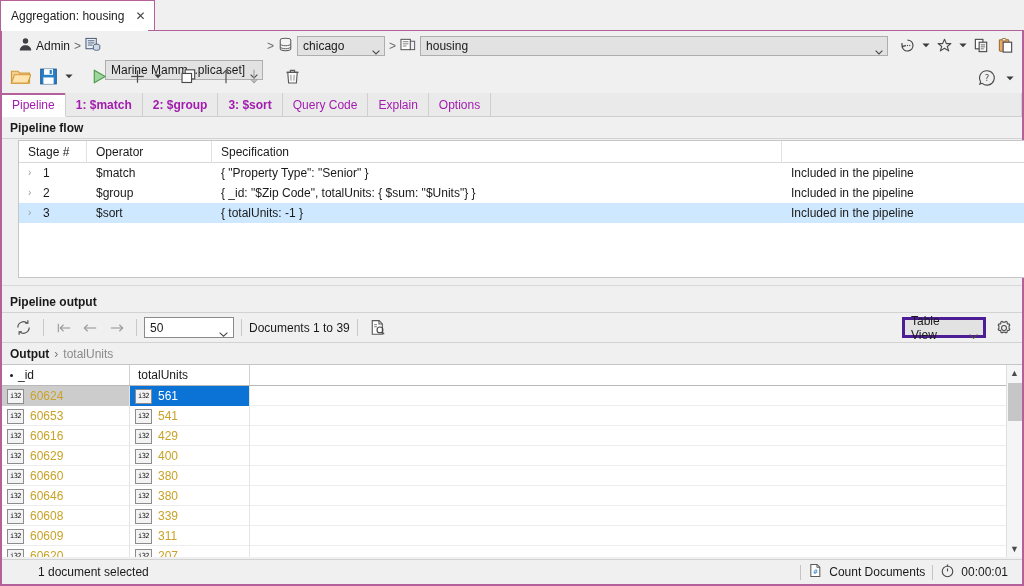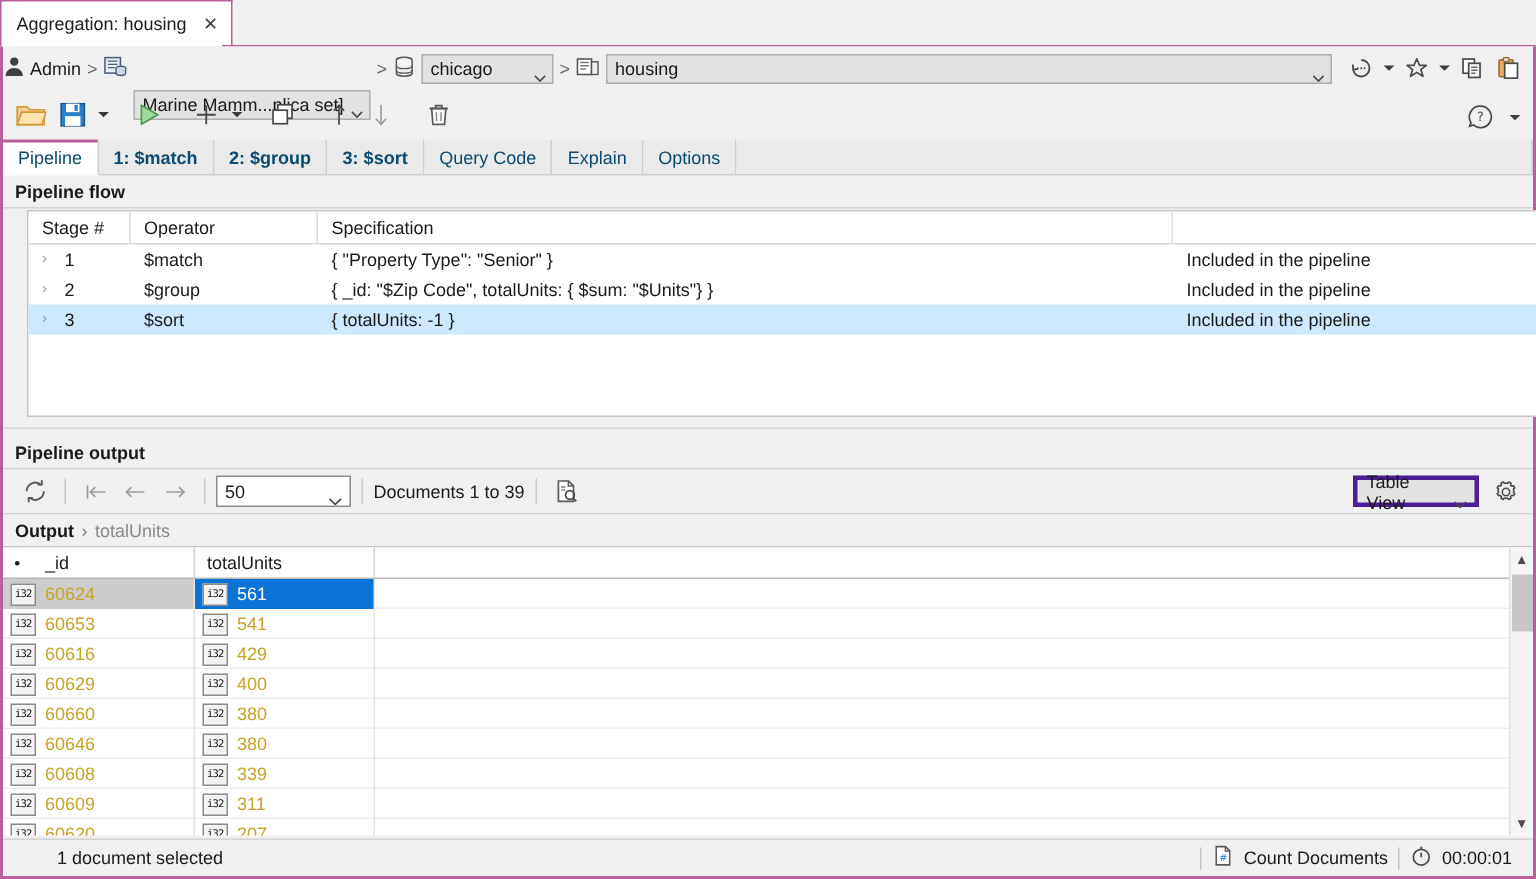--- a/index.html
+++ b/index.html
@@ -77,21 +77,21 @@
     background: #f0f0f0;
   }
 
   
   .connbar {
     position: absolute;
     left: 0; top: 0;
     right: 0; height: 29px;
     display: flex;
     align-items: center;
-    padding-left: 0;
+    padding-left: 16px;
     box-sizing: border-box;
   }
   .crumb-user {
     display: flex; align-items: center; gap: 3px;
     white-space: nowrap;
   }
   .crumb-user .lbl { font-size: 12px; color: #1a1a1a; }
   .sep {
     color: #6b6b6b;
     font-size: 12px;
@@ -174,21 +174,21 @@
     background: #f0f0f0;
     display: flex;
     align-items: stretch;
     border-bottom: 1px solid #cfcfcf;
     box-sizing: border-box;
   }
   .tabbar .tab {
     display: flex; align-items: center;
     padding: 0 10px;
     font-size: 12px;
-    color: #0c4a6e;
+    color: #a21caf;
     background: #eaeaea;
     border-right: 1px solid #cfcfcf;
     cursor: pointer;
     position: relative;
     box-sizing: border-box;
   }
   .tabbar .tab.bold { font-weight: bold; }
   .tabbar .tab.active {
     background: #ffffff;
     border-bottom: 1px solid #ffffff;
@@ -378,21 +378,20 @@
     box-sizing: border-box;
   }
   .res-head .rh {
     font-size: 12px; color: #1a1a1a;
     display: flex; align-items: center;
     padding-left: 8px;
     border-right: 1px solid #d2d2d2;
     box-sizing: border-box;
     height: 20px;
     white-space: nowrap;
-    gap: 12px;
   }
   .col-id  { width: 128px; }
   .col-tu  { width: 120px; }
   .col-pad { flex: 1 1 auto; border-right: none !important; }
   .dot {
     display: inline-block;
     width: 3px; height: 3px;
     background: #1a1a1a;
     border-radius: 50%;
     margin-right: 5px;

